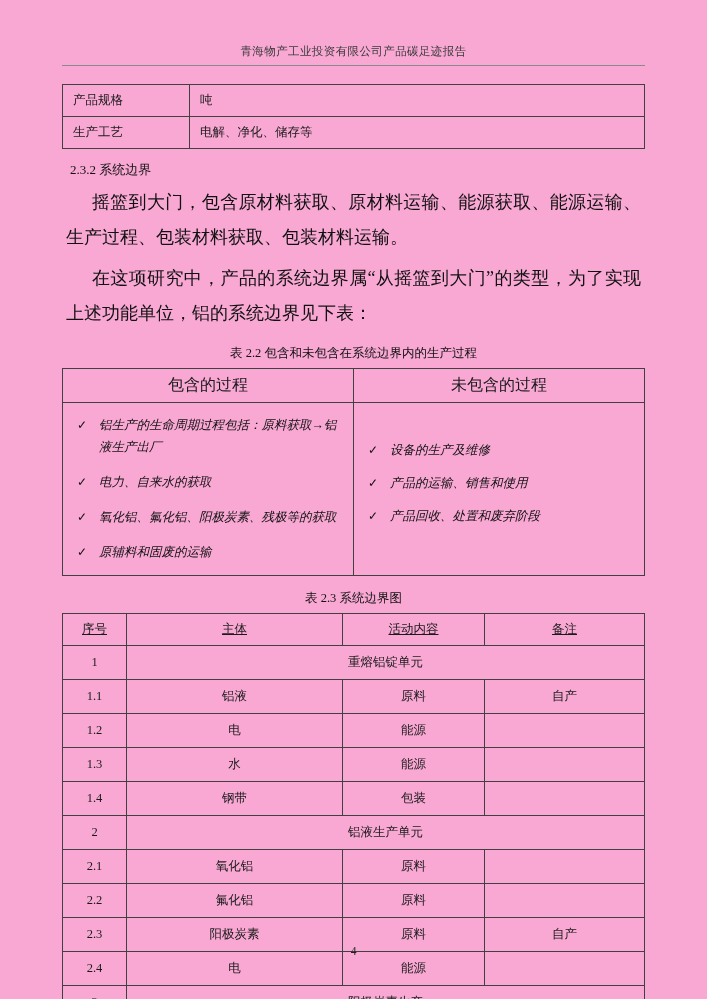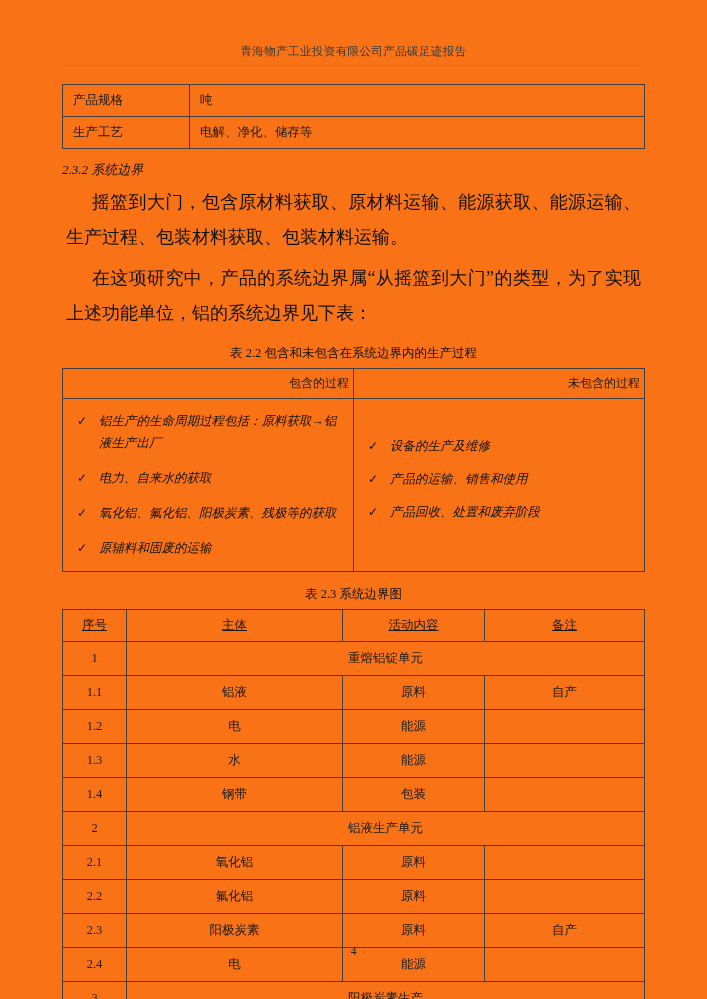--- a/index.html
+++ b/index.html
@@ -6,21 +6,21 @@
     margin: 0;
     padding: 0;
     background: #e9e9e9;
   }
   body {
     font-family: "Liberation Serif", "DejaVu Serif", serif;
   }
   .page {
     width: 707px;
     height: 999px;
-    background: #f97316;
+    background: #f9a8d4;
     margin: 0 auto;
     position: relative;
     box-sizing: border-box;
     padding: 0 62px;
     overflow: hidden;
   }
   .header {
     padding-top: 44px;
     text-align: center;
     font-size: 11.5px;
@@ -44,41 +44,40 @@
     color: #1a1a1a;
     padding: 7px 10px;
     vertical-align: middle;
   }
   .spec-table td.label {
     width: 106px;
   }
   .section-head {
     font-size: 13px;
     color: #111;
-    margin: 12px 0 2px 0;
-    font-style: italic;
+    margin: 12px 0 2px 8px;
   }
   p.para {
     font-size: 18px;
     line-height: 1.95;
     color: #111;
     margin: 6px 4px;
     text-indent: 26px;
     text-align: justify;
   }
   .tbl-caption {
     text-align: center;
     font-size: 12.5px;
     color: #111;
     margin: 14px 0 6px 0;
   }
   .scope-table th {
-    text-align: right;
+    text-align: center;
     padding: 6px 4px;
-    font-size: 12px;
+    font-size: 16px;
   }
   .scope-table td {
     vertical-align: middle;
     padding: 10px 12px;
   }
   .scope-table td.included {
     height: 150px;
     vertical-align: top;
     padding-top: 12px;
   }

